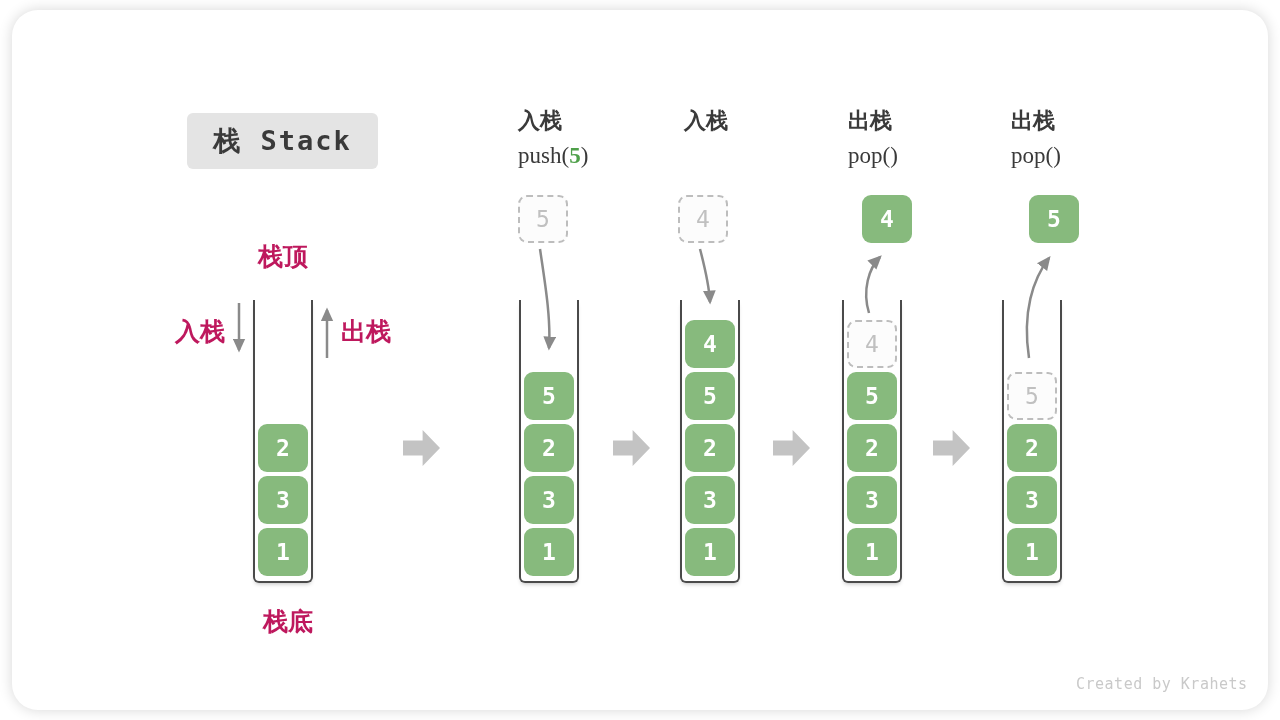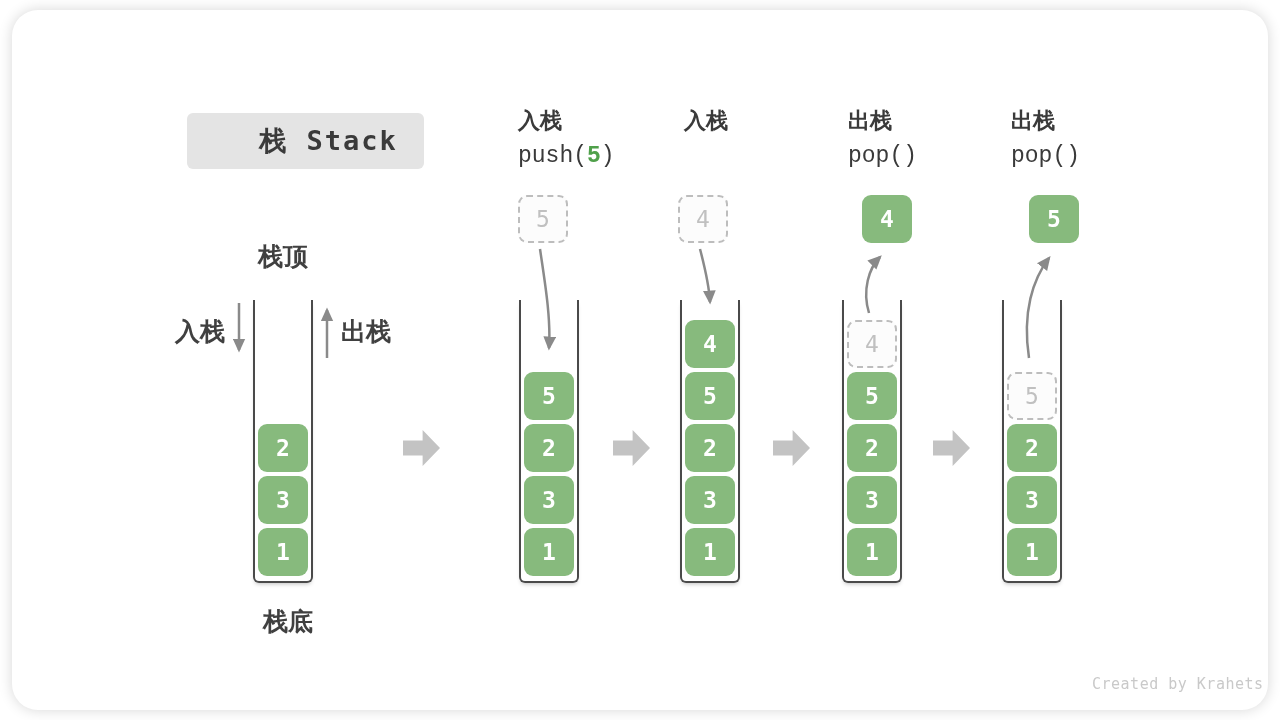--- a/index.html
+++ b/index.html
@@ -3,42 +3,42 @@
 <meta charset="utf-8">
 <style>
   html,body{margin:0;padding:0;background:#ffffff;}
   .stage{position:relative;width:1280px;height:720px;background:#ffffff;overflow:hidden;
          font-family:"DejaVu Sans Mono","Liberation Sans",sans-serif;}
   .card{position:absolute;left:12px;top:10px;width:1256px;height:700px;background:#ffffff;
         border-radius:26px;box-shadow:0 0 14px rgba(0,0,0,0.16);}
   .title-box{position:absolute;left:187px;top:113px;width:191px;height:56px;background:#e4e4e4;
         border-radius:6px;display:flex;align-items:center;justify-content:center;
         font-size:27px;font-weight:700;color:#3a3a3a;letter-spacing:2px;
-        font-family:"DejaVu Sans Mono","Liberation Sans",sans-serif;padding-left:46px;}
+        font-family:"DejaVu Sans Mono","Liberation Sans",sans-serif;}
   .op{position:absolute;top:109px;width:175px;}
   .op .zh{display:block;font-family:"Liberation Sans",sans-serif;font-weight:700;
         font-size:22px;line-height:24px;color:#3a3a3a;margin:0 0 10px 0;}
-  .op .code{display:block;font-family:Liberation Mono, monospace;font-size:23px;
+  .op .code{display:block;font-family:Liberation Serif, serif;font-size:23px;
         line-height:26px;color:#3a3a3a;font-weight:500;}
   .op .code .arg{color:#4fa04a;font-weight:700;}
   .side-label{position:absolute;font-family:"Liberation Sans",sans-serif;font-weight:700;
-        font-size:25px;color:#404040;line-height:26px;}
+        font-size:25px;color:#be185d;line-height:26px;}
   .well{position:absolute;top:300px;width:60px;height:283px;box-sizing:border-box;
         border:2px solid #4a4a4a;border-top:none;border-radius:0 0 6px 6px;
         box-shadow:0 3px 4px -2px rgba(0,0,0,0.25);}
   .cell{position:absolute;width:50px;height:48px;border-radius:9px;background:#87ba7d;
         color:#ffffff;display:flex;align-items:center;justify-content:center;
         font-family:"DejaVu Sans Mono",monospace;font-size:23px;font-weight:700;}
   .cell.ghost{background:#fcfcfc;border:2px dashed #bdbdbd;box-sizing:border-box;
         color:#c0c0c0;font-weight:500;}
   .block-arrow{position:absolute;top:430px;width:37px;height:36px;background:#c3c3c3;
         clip-path:polygon(0 29%,53% 29%,53% 0,100% 50%,53% 100%,53% 71%,0 71%);}
   .overlay{position:absolute;left:0;top:0;pointer-events:none;}
   .credit{position:absolute;left:1076px;top:675px;font-family:"DejaVu Sans Mono",monospace;
-        font-size:15px;color:#c9c9c9;letter-spacing:0.5px;margin-left:16px;}
+        font-size:15px;color:#c9c9c9;letter-spacing:0.5px;}
 </style>
 </head>
 <body>
 
 <div class="stage">
   <div class="card"></div>
 
   <div class="title-box">栈 Stack</div>
 
   <div class="op" style="left:518px">

